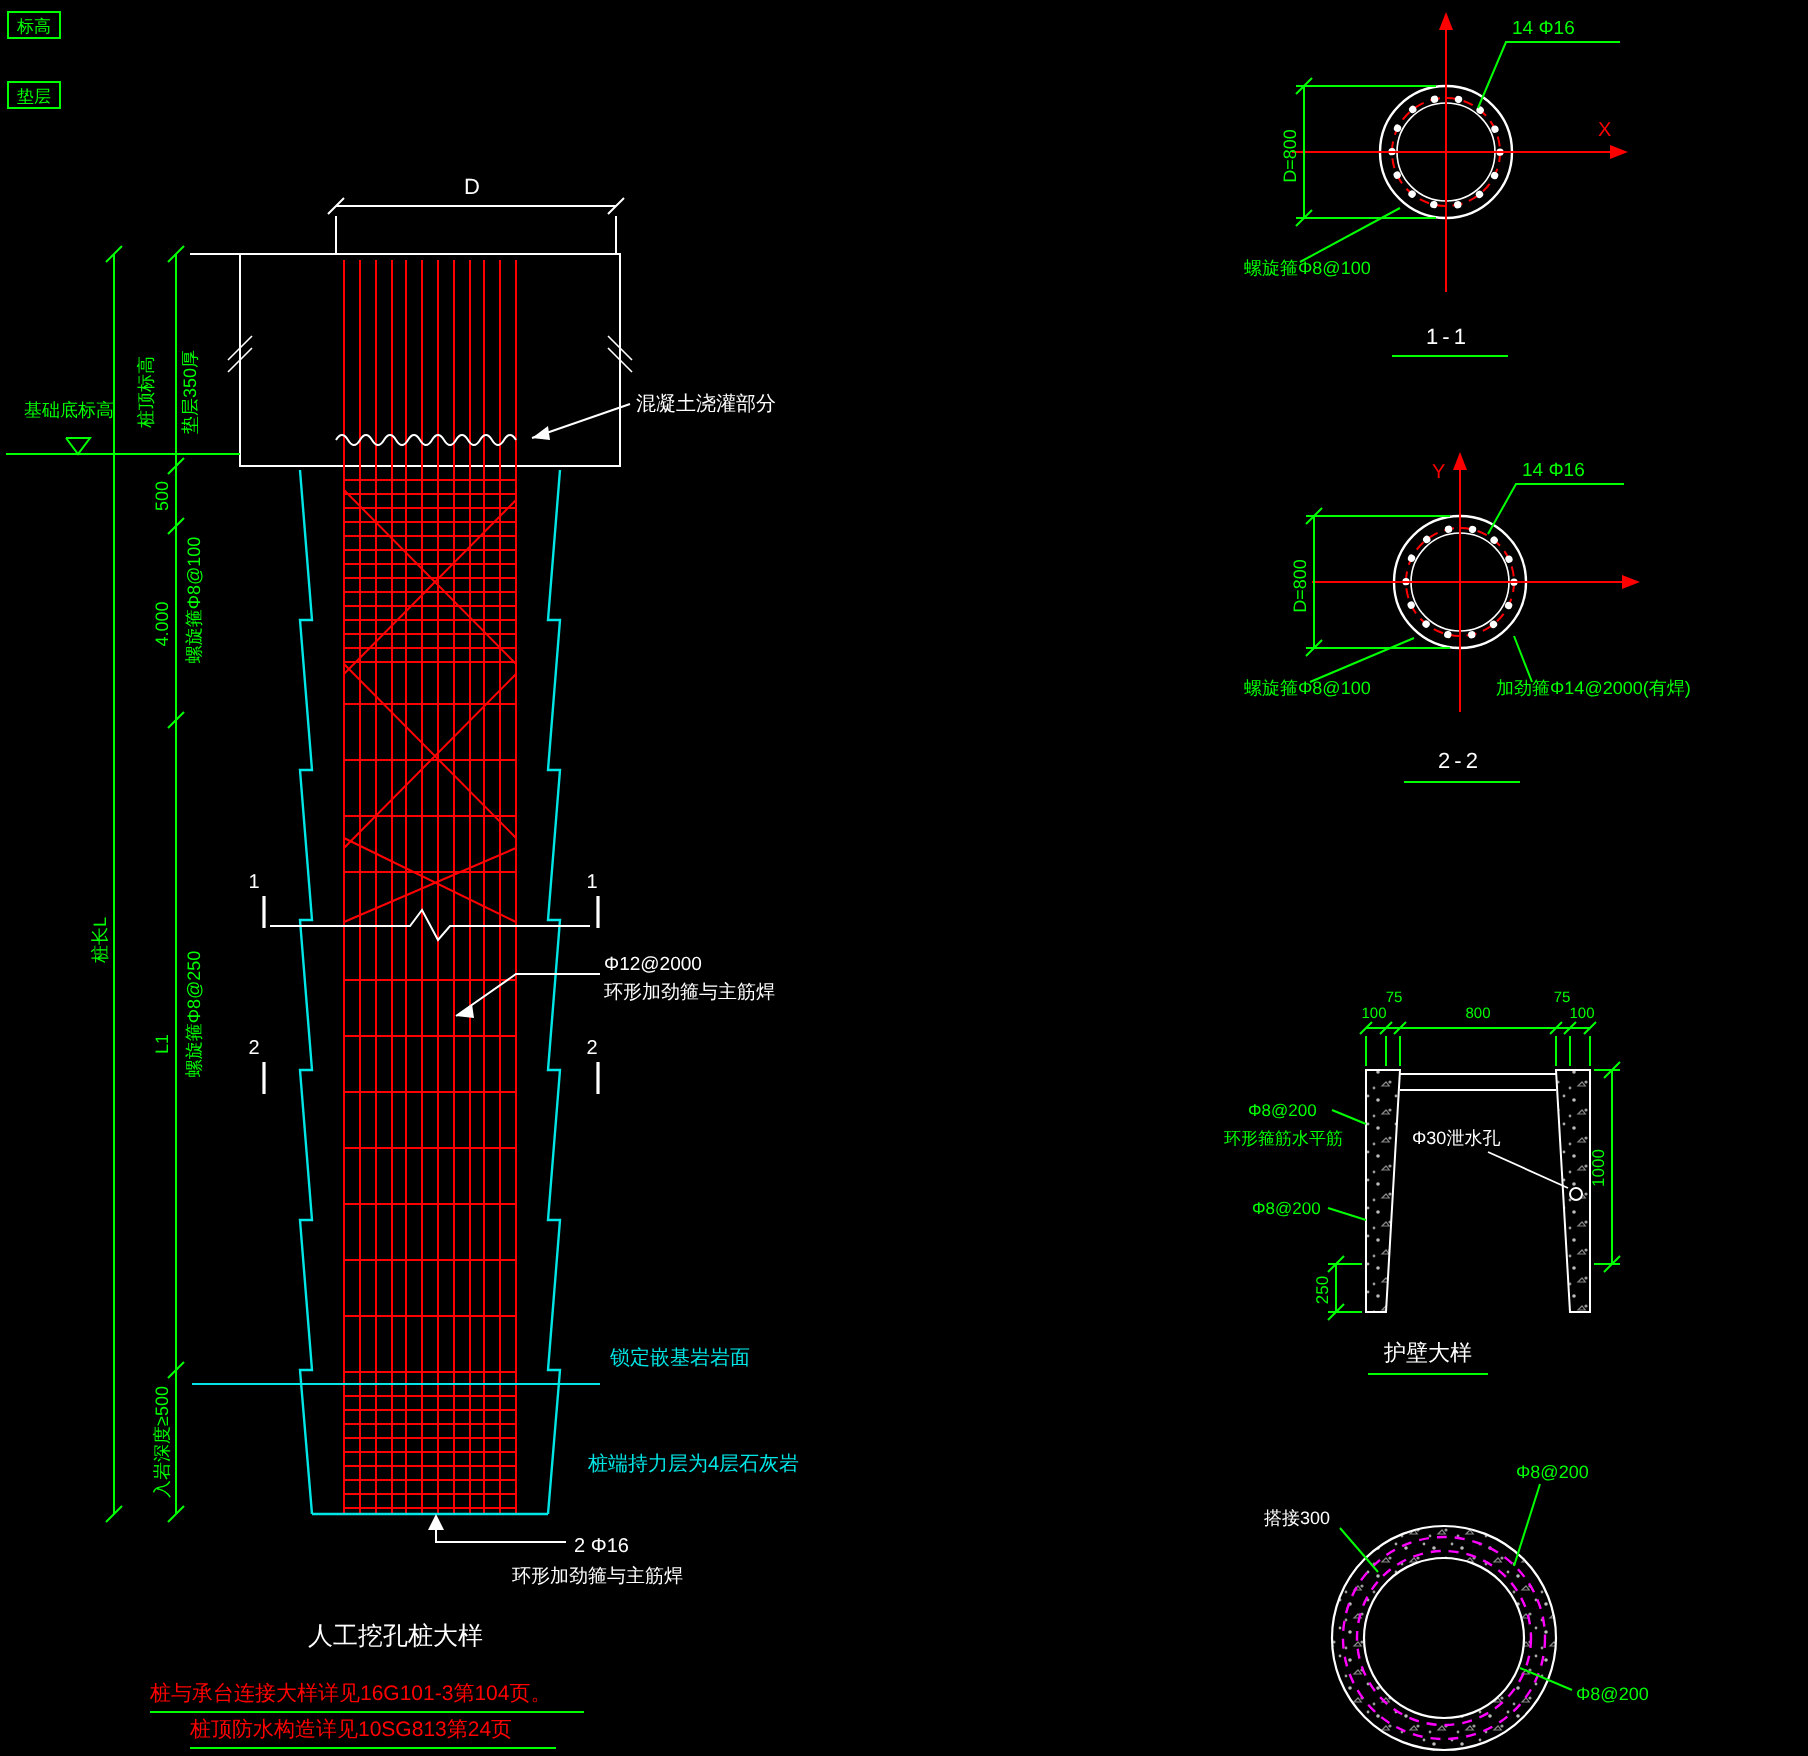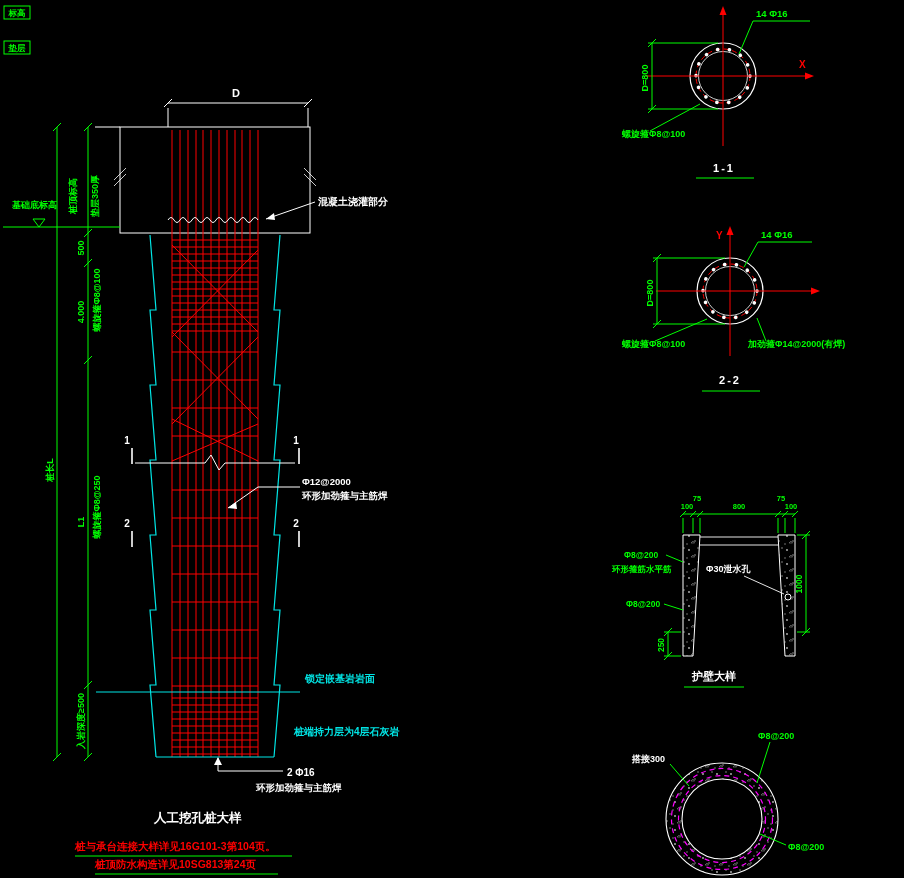--- a/index.html
+++ b/index.html
@@ -1,16 +1,16 @@
 <!DOCTYPE html>
 <html><head>
 <meta charset="utf-8">
 <style>
   html,body{margin:0;padding:0;background:#000;}
-  .canvas{position:relative;width:904px;height:878px;background:#000;overflow:hidden;font-weight:bold;}
+  .canvas{position:relative;width:904px;height:878px;background:#000;overflow:hidden;}
   svg{display:block;}
   text{font-family:"Liberation Sans","DejaVu Sans",sans-serif;}
 </style>
 </head>
 <body>
 
 <div class="canvas">
 <svg width="904" height="878" viewBox="0 0 904 878">
   <defs>
     <pattern id="concrete" width="14" height="14" patternUnits="userSpaceOnUse">

